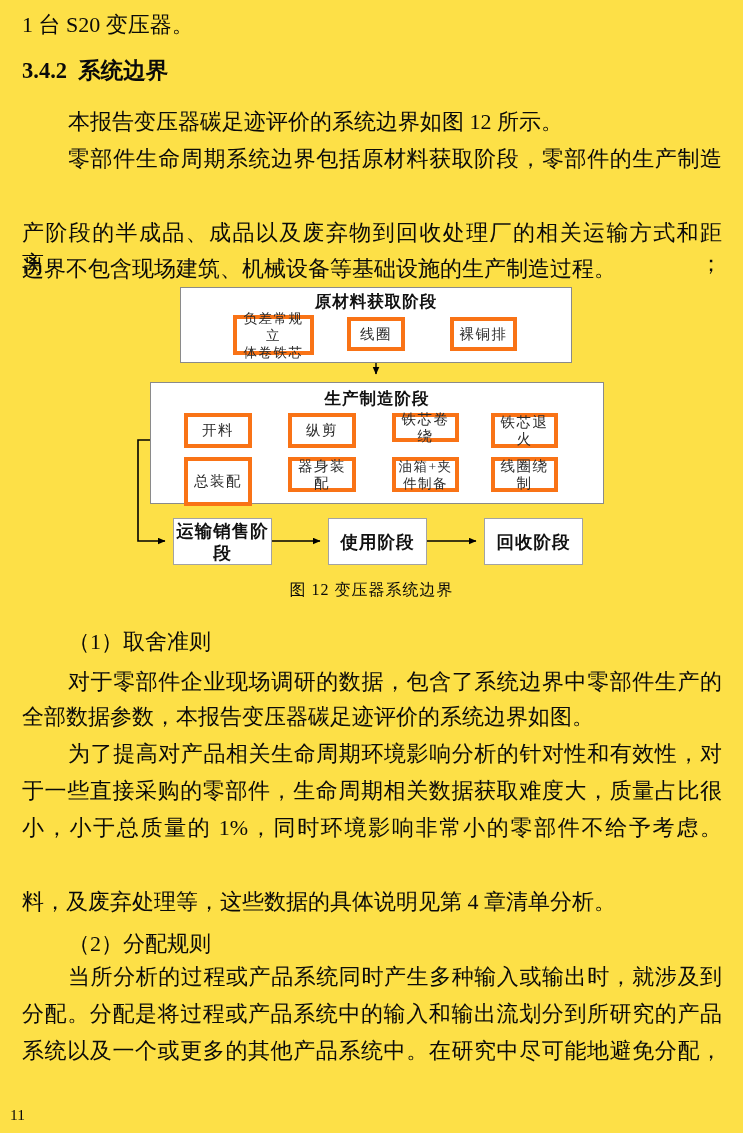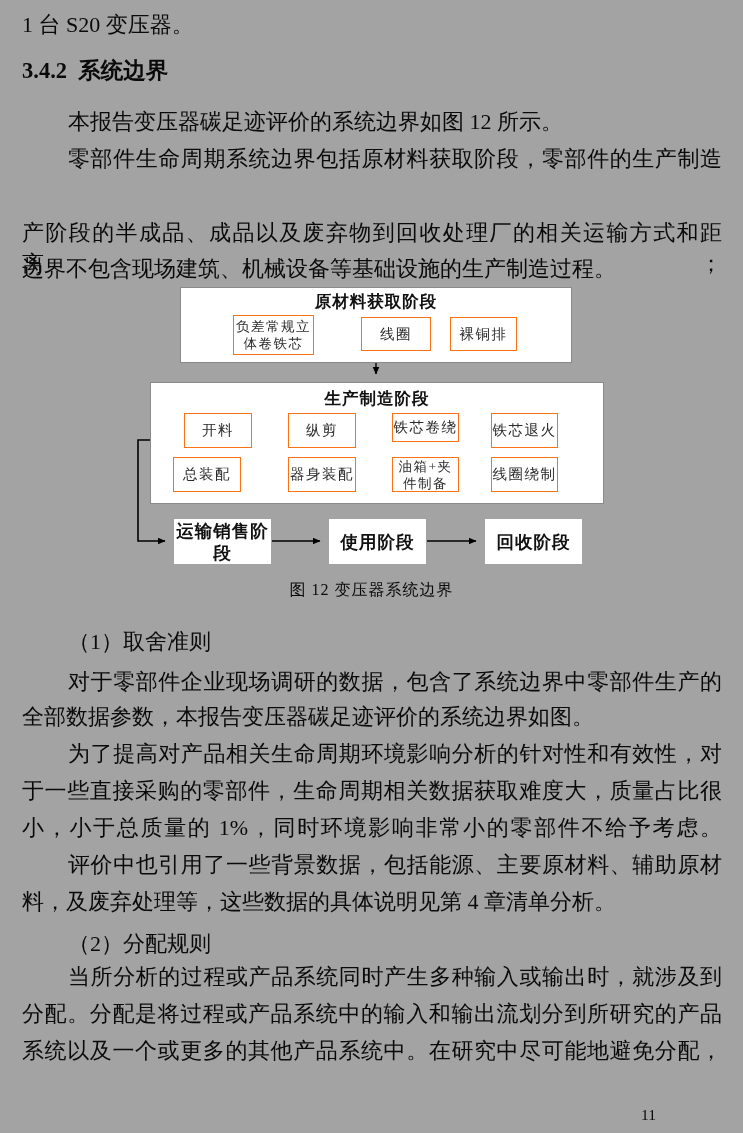--- a/index.html
+++ b/index.html
@@ -1,21 +1,21 @@
 <!DOCTYPE html>
 <html><head>
 <meta charset="utf-8">
 <style>
   html,body{margin:0;padding:0;}
   body{
     width:743px;height:1133px;background:#ffffff;
     font-family:"Liberation Serif","DejaVu Serif",serif;
     color:#000;overflow:hidden;
   }
-  #page{position:relative;width:743px;height:1133px;background:#a3a3a3;}
+  #page{position:relative;width:743px;height:1133px;background:#fde047;}
 
   
   .tline{
     position:absolute;left:22px;width:700px;
     font-size:22px;line-height:31px;height:33px;
     color:#0a0a0a;white-space:normal;
   }
   .just{text-align:justify;text-align-last:justify;}
   .ind{text-indent:46px;}
   .hd{font-weight:bold;font-size:22.5px;white-space:pre;}
@@ -25,39 +25,39 @@
   #fig-arrows{position:absolute;top:0;left:0;width:743px;height:296px;}
   .stage{
     position:absolute;border:1.4px solid #8a8a8a;background:#fff;box-sizing:border-box;
   }
   .stage-title{
     position:absolute;left:0;width:100%;text-align:center;
     font-family:"Liberation Sans","DejaVu Sans",sans-serif;
     font-weight:bold;font-size:16.5px;color:#111;letter-spacing:1px;
   }
   .node{
-    position:absolute;border:1px solid #f97316;background:#fff;box-sizing:border-box;
+    position:absolute;border:4px solid #f97316;background:#fff;box-sizing:border-box;
     display:flex;align-items:center;justify-content:center;text-align:center;
     font-size:14.5px;line-height:17px;color:#2b2b2b;letter-spacing:1.5px;
     white-space:pre-line;
   }
   .flow-node{
     position:absolute;border:1px solid #a3a3a3;background:#fff;box-sizing:border-box;
     display:flex;align-items:center;justify-content:center;text-align:center;
     font-family:"Liberation Sans","DejaVu Sans",sans-serif;
     font-weight:bold;font-size:17.5px;line-height:22px;color:#111;
     white-space:pre-line;letter-spacing:1px;
   }
   .caption{
     position:absolute;top:580px;left:0;width:743px;text-align:center;
     font-size:16px;color:#0a0a0a;letter-spacing:1px;
   }
   .pageno{
-    position:absolute;top:1106px;left:0;width:656px;text-align:right;
-    font-size:15.5px;color:#0a0a0a;
+    position:absolute;top:1106px;left:0;width:656px;text-align:left;
+    font-size:15.5px;color:#0a0a0a;padding-left:10px;
   }
 </style>
 </head>
 <body>
 
 <div id="page">
 
   <div class="tline" style="top:9px">1 台 S20 变压器。</div>
   <div class="tline hd" style="top:55px">3.4.2  系统边界</div>
   <div class="tline ind" style="top:106px">本报告变压器碳足迹评价的系统边界如图 12 所示。</div>
@@ -91,31 +91,31 @@
 
       <line x1="272" y1="256" x2="320" y2="256" stroke="#000" stroke-width="1.4" marker-end="url(#ah)"></line>
       <line x1="427" y1="256" x2="476" y2="256" stroke="#000" stroke-width="1.4" marker-end="url(#ah)"></line>
     </svg>
 
     <div class="stage" style="left:180px;top:2px;width:392px;height:76px">
       <div class="stage-title" style="top:3px">原材料获取阶段</div>
     </div>
     <div class="node" style="left:233px;top:30px;width:81px;height:40px;font-size:13.5px">负差常规立
 体卷铁芯</div>
-    <div class="node" style="left:361px;top:32px;width:70px;height:34px">线圈</div>
+    <div class="node" style="left:347px;top:32px;width:58px;height:34px">线圈</div>
     <div class="node" style="left:450px;top:32px;width:67px;height:34px">裸铜排</div>
 
     <div class="stage" style="left:150px;top:97px;width:454px;height:122px">
       <div class="stage-title" style="top:5px">生产制造阶段</div>
     </div>
     <div class="node" style="left:184px;top:128px;width:68px;height:35px">开料</div>
     <div class="node" style="left:288px;top:128px;width:68px;height:35px">纵剪</div>
     <div class="node" style="left:392px;top:128px;width:67px;height:29px">铁芯卷绕</div>
     <div class="node" style="left:491px;top:128px;width:67px;height:35px">铁芯退火</div>
-    <div class="node" style="left:173px;top:172px;width:68px;height:35px">总装配</div>
+    <div class="node" style="left:184px;top:172px;width:68px;height:49px">总装配</div>
     <div class="node" style="left:288px;top:172px;width:68px;height:35px">器身装配</div>
     <div class="node" style="left:392px;top:172px;width:67px;height:35px;font-size:13.5px">油箱+夹
 件制备</div>
     <div class="node" style="left:491px;top:172px;width:67px;height:35px">线圈绕制</div>
 
     <div class="flow-node" style="left:328px;top:233px;width:99px;height:47px">使用阶段</div>
     <div class="flow-node" style="left:173px;top:233px;width:99px;height:47px">运输销售阶
 段</div>
     <div class="flow-node" style="left:484px;top:233px;width:99px;height:47px">回收阶段</div>
   </div>
@@ -124,21 +124,20 @@
 
   <div class="tline ind" style="top:626px">（1）取舍准则</div>
 
   <div class="tline ind just" style="top:666px">对于零部件企业现场调研的数据，包含了系统边界中零部件生产的</div>
   <div class="tline" style="top:701px">全部数据参数，本报告变压器碳足迹评价的系统边界如图。</div>
 
   <div class="tline ind just" style="top:738px">为了提高对产品相关生命周期环境影响分析的针对性和有效性，对</div>
   <div class="tline just" style="top:775px">于一些直接采购的零部件，生命周期相关数据获取难度大，质量占比很</div>
   <div class="tline just" style="top:812px">小，小于总质量的 1%，同时环境影响非常小的零部件不给予考虑。</div>
 
-  <div class="tline ind just" style="top:849px">评价中也引用了一些背景数据，包括能源、主要原材料、辅助原材</div>
   <div class="tline" style="top:886px">料，及废弃处理等，这些数据的具体说明见第 4 章清单分析。</div>
 
   <div class="tline ind" style="top:928px">（2）分配规则</div>
 
   <div class="tline ind just" style="top:961px">当所分析的过程或产品系统同时产生多种输入或输出时，就涉及到</div>
   <div class="tline just" style="top:1035px">系统以及一个或更多的其他产品系统中。在研究中尽可能地避免分配，</div>
   <div class="tline just" style="top:998px">分配。分配是将过程或产品系统中的输入和输出流划分到所研究的产品</div>
 
   <div class="pageno">11</div>
 </div>

